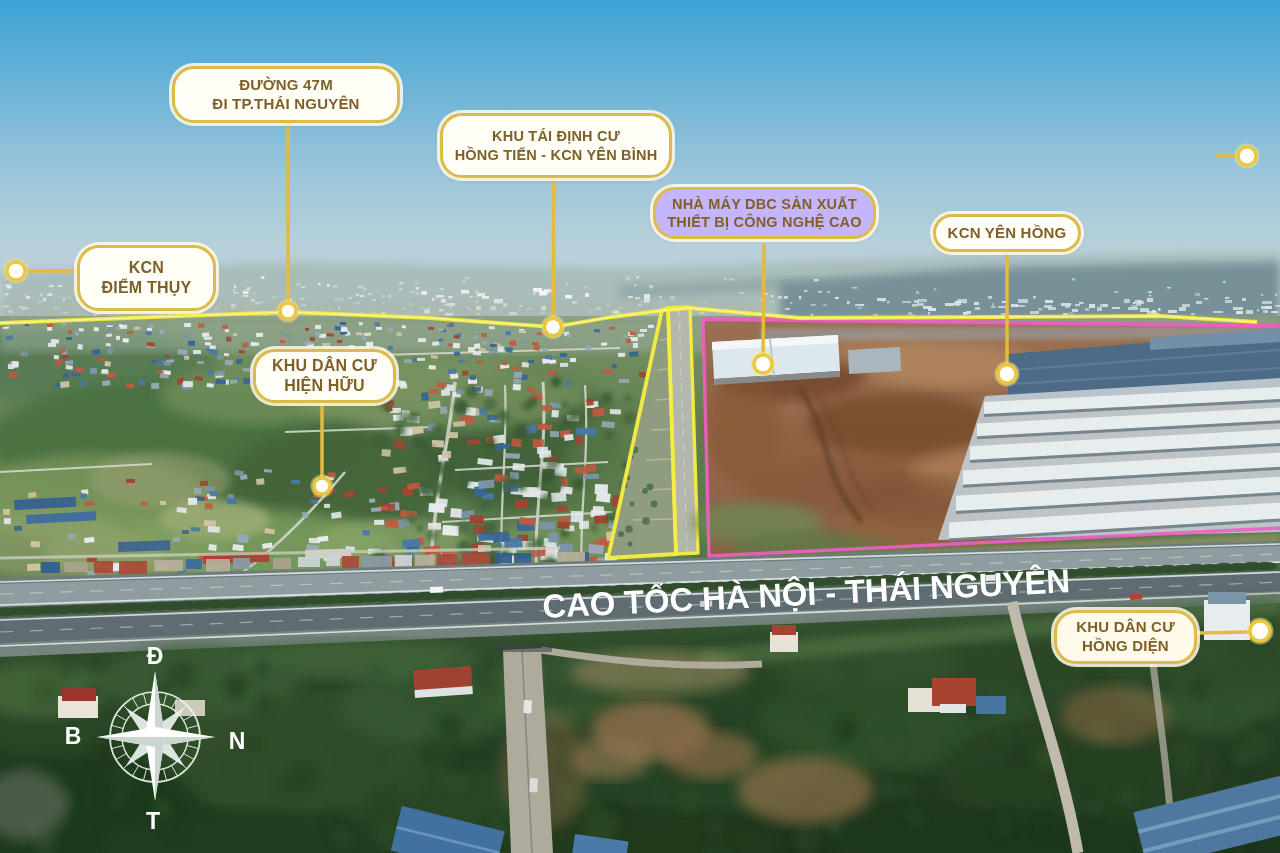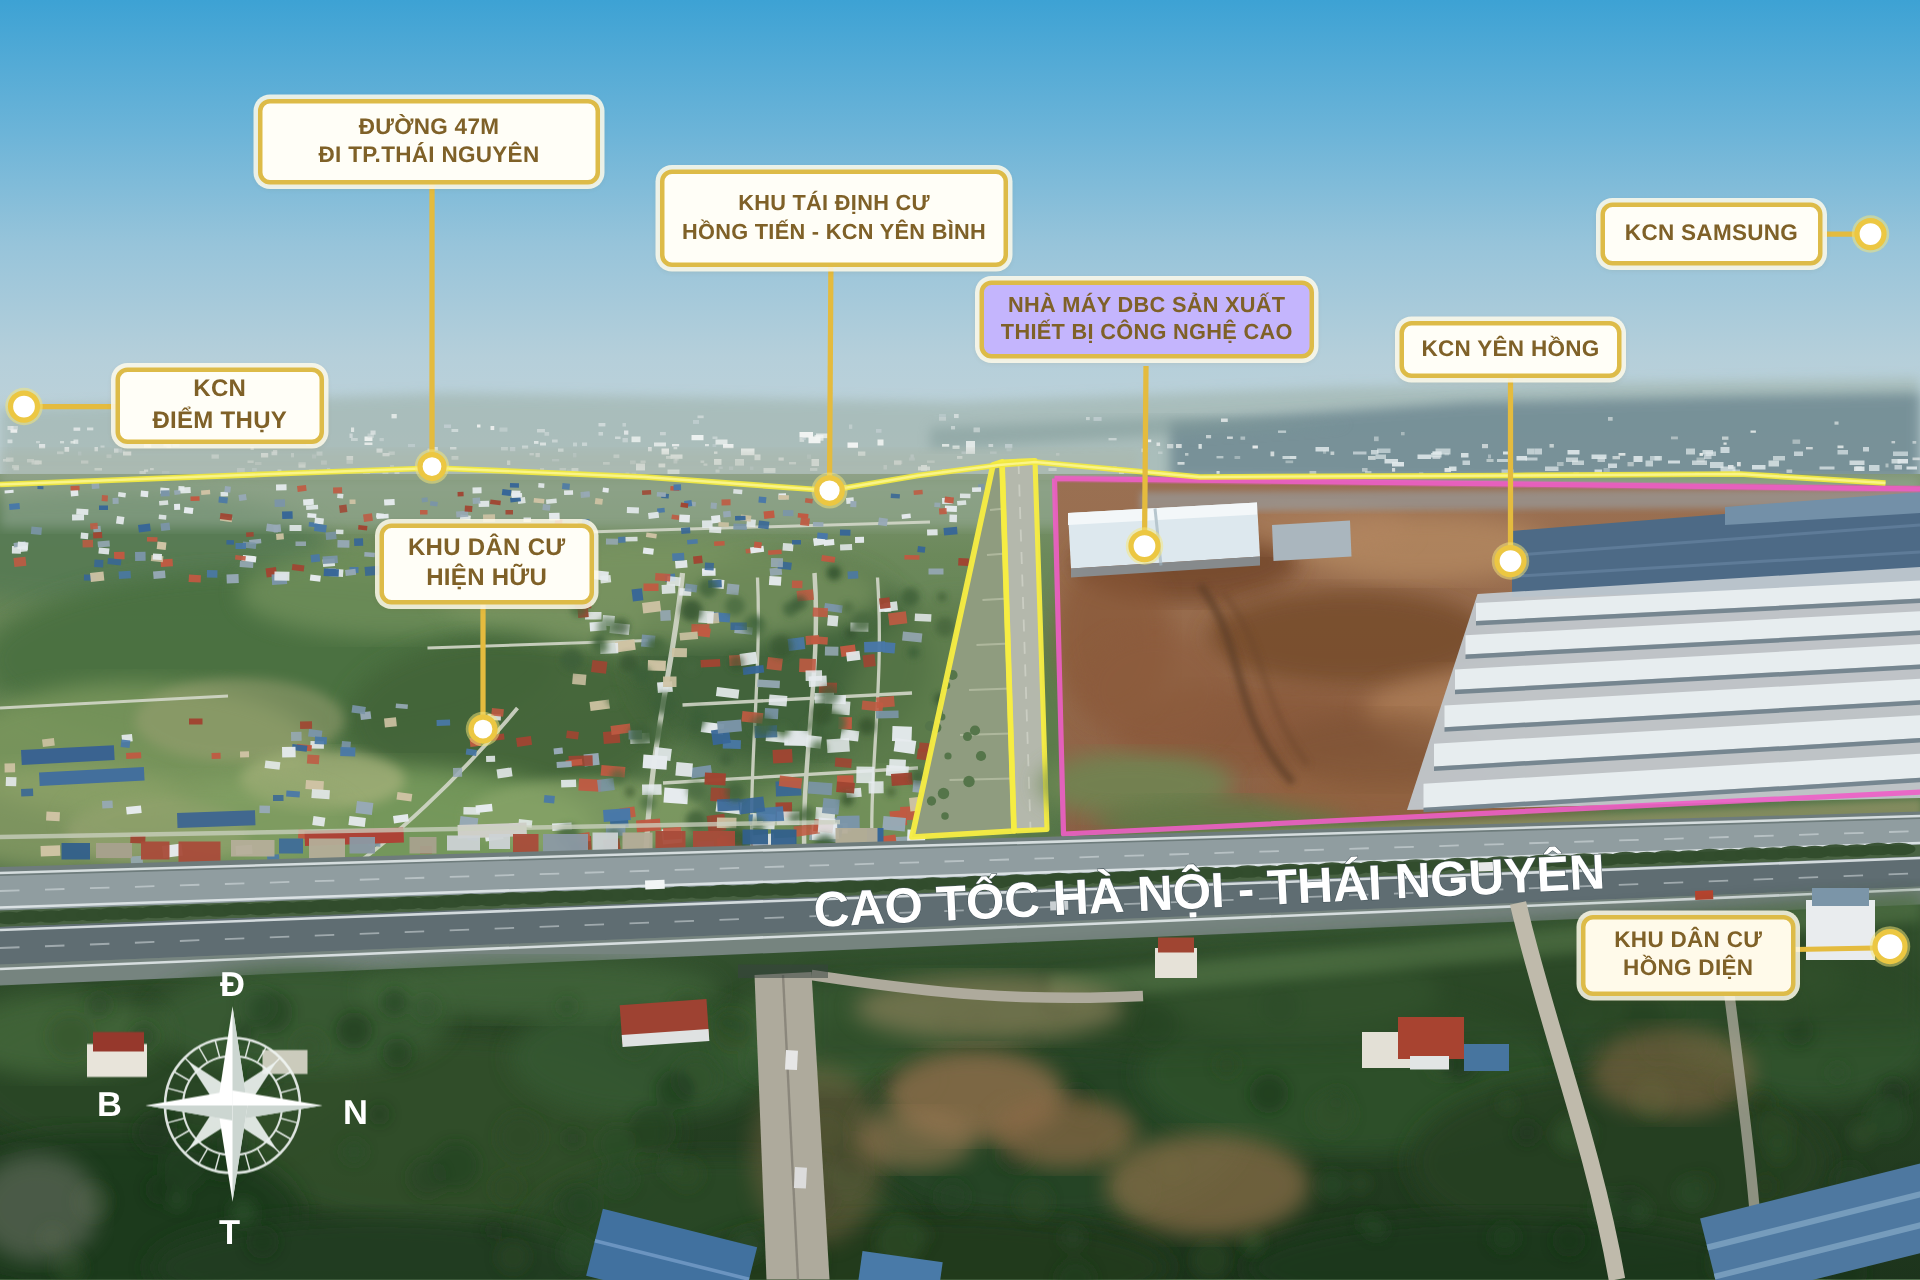--- a/index.html
+++ b/index.html
@@ -1,18 +1,18 @@
 <!DOCTYPE html>
 <html><head><meta charset="utf-8">
 <style>
 html,body{margin:0;padding:0;width:1280px;height:853px;overflow:hidden;background:#6f8f68;}
 #scene{position:relative;width:1280px;height:853px;font-family:"Liberation Sans",sans-serif;}
 svg{position:absolute;left:0;top:0;}
 .co{position:absolute;display:flex;align-items:center;justify-content:center;text-align:center;
- border:3px solid #ddbb48;border-radius:8px;box-sizing:border-box;
+ border:3px solid #ddbb48;border-radius:22px;box-sizing:border-box;
  box-shadow:0 0 0 3px rgba(255,252,235,0.85), 0 1px 5px rgba(110,85,20,0.3);
  color:#7f6128;font-weight:bold;line-height:1.26;letter-spacing:0.2px;}
 </style></head>
 <body>
 <div id="scene">
 <svg width="1280" height="853" viewBox="0 0 1280 853">
 <defs>
 <linearGradient id="sky" x1="0" y1="0" x2="0" y2="1">
  <stop offset="0" stop-color="#3da2d4"></stop>
  <stop offset="0.26" stop-color="#6cb4d8"></stop>
@@ -1632,21 +1632,20 @@
       <circle cx="1260" cy="631" r="13.5" fill="#f6e87a" opacity="0.5"></circle>
       <circle cx="1260" cy="631" r="10" fill="#ffffff" stroke="#ecc742" stroke-width="3.5"></circle>
 </svg>
 
 <div class="co" style="left:172px;top:66px;width:228px;height:57px;font-size:15px;background:#fffef7">ĐƯỜNG 47M<br>ĐI TP.THÁI NGUYÊN</div>
 
 <div class="co" style="left:440px;top:113px;width:232px;height:65px;font-size:14.5px;background:#fffef7">KHU TÁI ĐỊNH CƯ<br>HỒNG TIẾN - KCN YÊN BÌNH</div>
 
 <div class="co" style="left:653px;top:187px;width:223px;height:52px;font-size:14.5px;background:#c4b5fd">NHÀ MÁY DBC SẢN XUẤT<br>THIẾT BỊ CÔNG NGHỆ CAO</div>
 
-<div class="co" style="left:1067px;top:135px;width:148px;height:42px;font-size:15px;background:#fffef7">KCN SAMSUNG</div>
-
-<div class="co" style="left:77px;top:245px;width:139px;height:51px;font-size:16px;background:#fffef7">KCN<br>ĐIỂM THỤY</div>
+
+<div class="co" style="left:77px;top:245px;width:139px;height:66px;font-size:16px;background:#fffef7">KCN<br>ĐIỂM THỤY</div>
 
 <div class="co" style="left:933px;top:214px;width:148px;height:38px;font-size:15px;background:#fffef7">KCN YÊN HỒNG</div>
 
 <div class="co" style="left:253px;top:349px;width:143px;height:54px;font-size:16px;background:#fffef7">KHU DÂN CƯ<br>HIỆN HỮU</div>
 
 <div class="co" style="left:1054px;top:610px;width:143px;height:54px;font-size:15px;background:#fffaea">KHU DÂN CƯ<br>HỒNG DIỆN</div>
 </div>
 </body></html>

